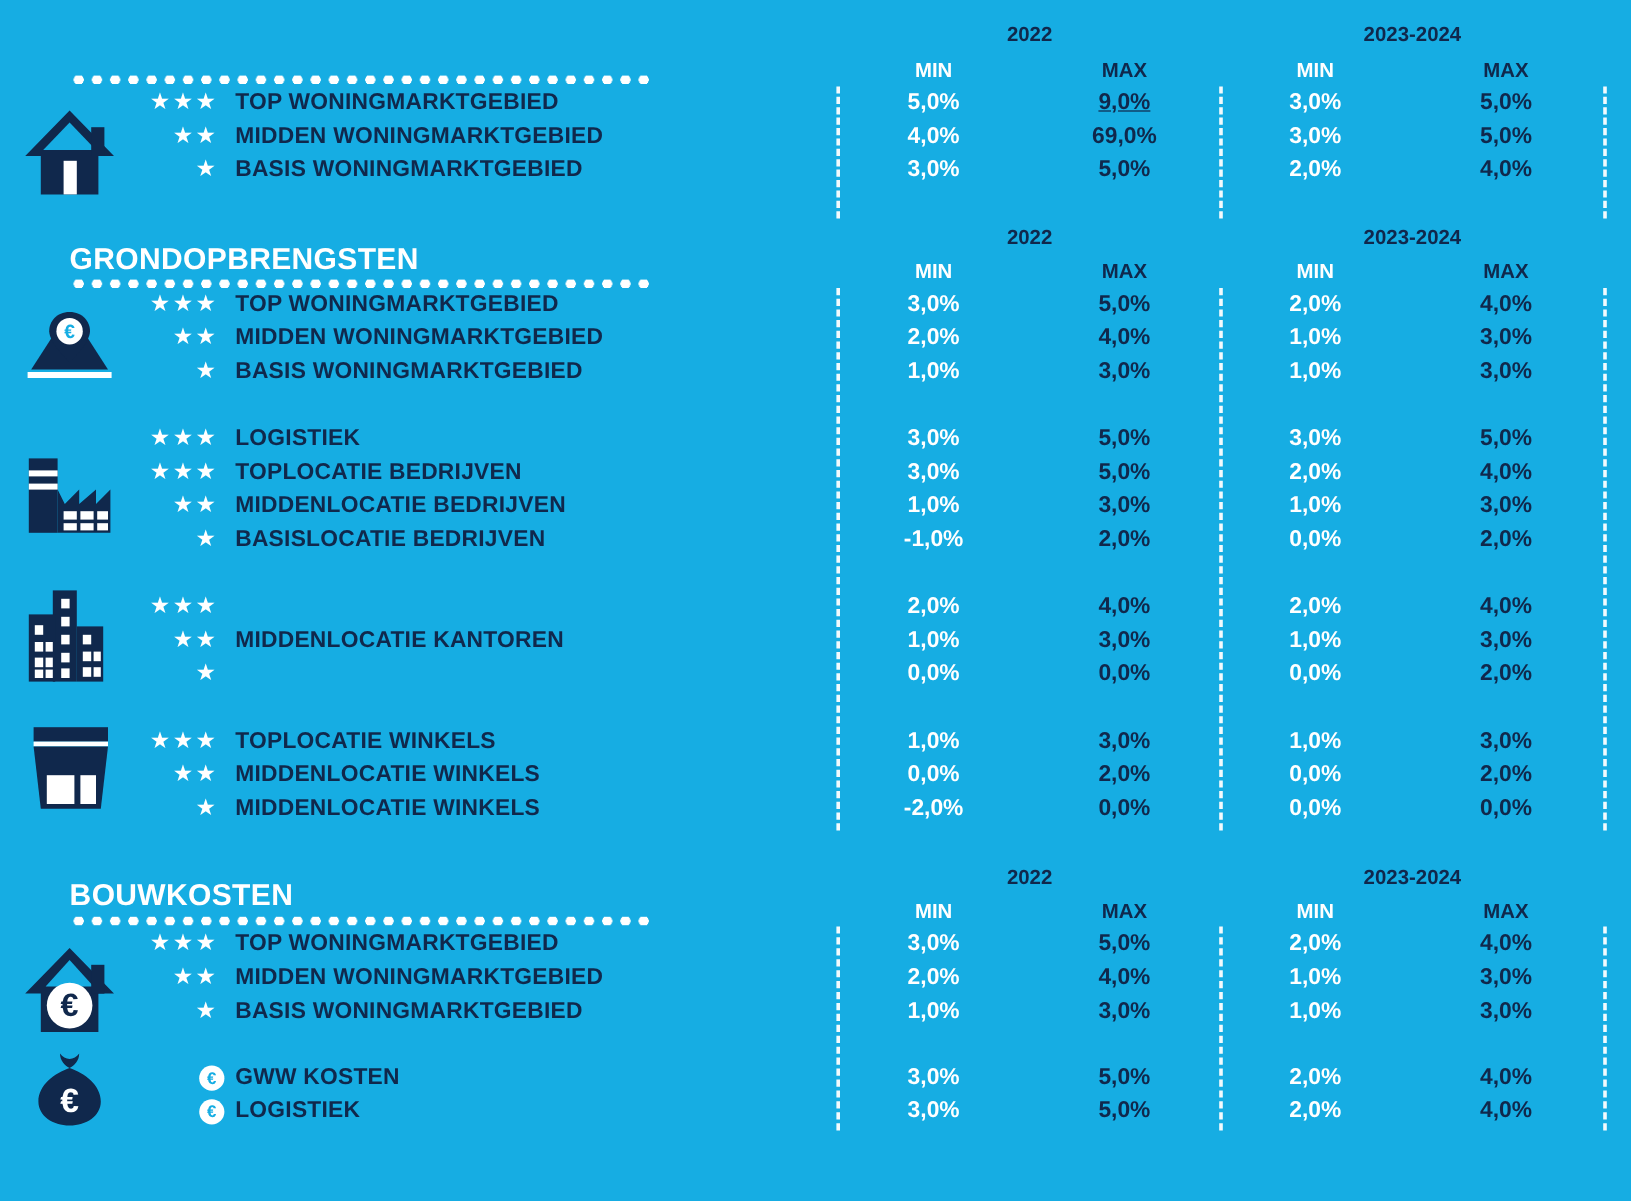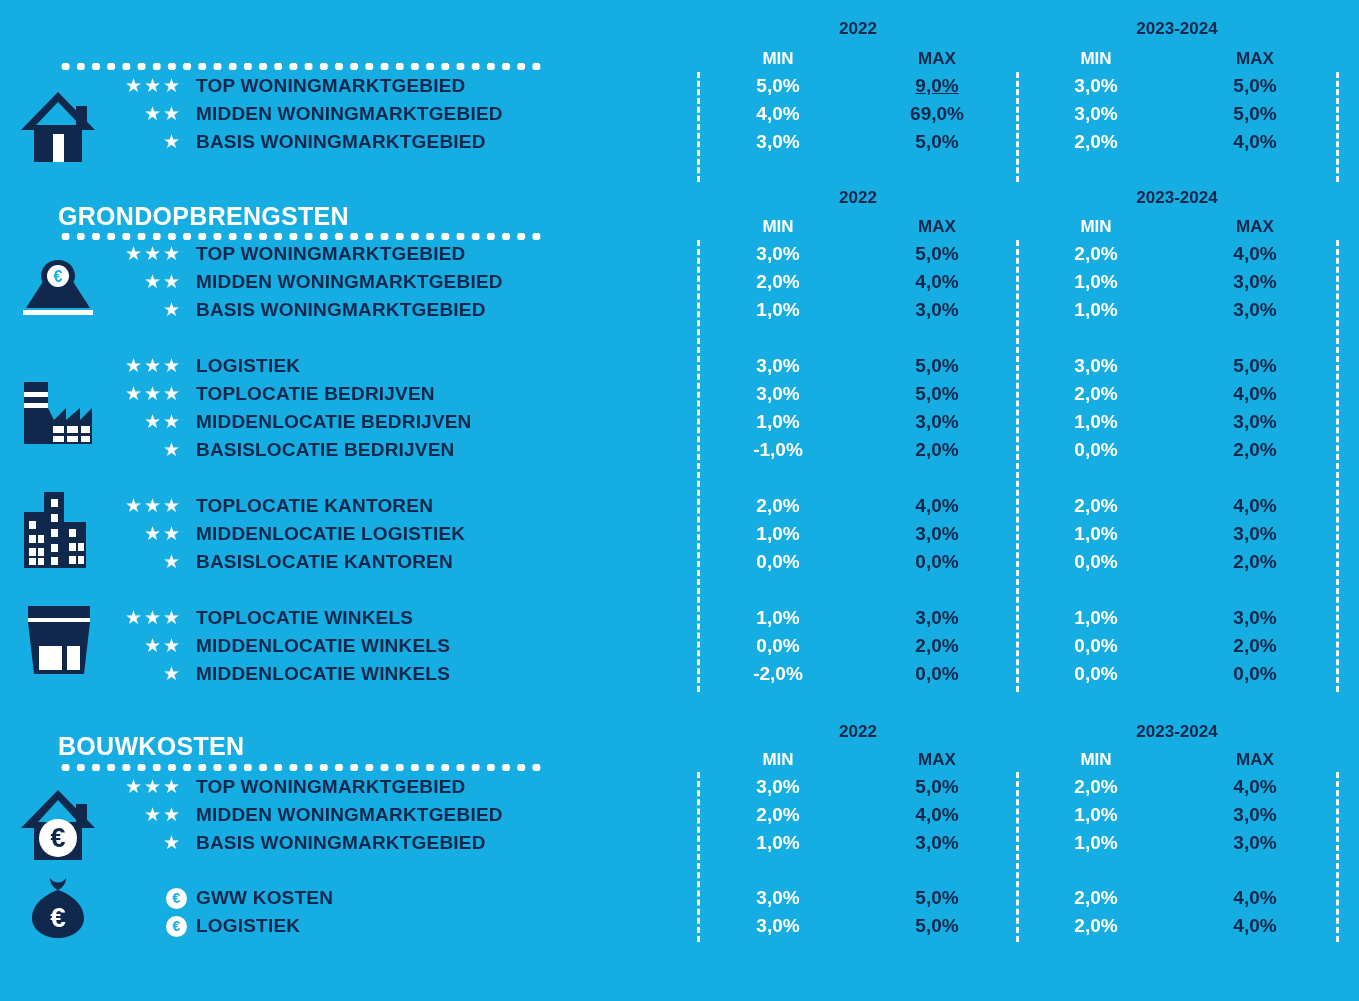--- a/index.html
+++ b/index.html
@@ -248,37 +248,35 @@
       <rect class="wht" x="47" y="39" width="7" height="8"></rect>
       <rect class="wht" x="47" y="53" width="7" height="8"></rect>
       <rect class="wht" x="47" y="66" width="7" height="8"></rect>
       <rect class="wht" x="56" y="53" width="6" height="8"></rect>
       <rect class="wht" x="56" y="66" width="6" height="8"></rect>
     </svg>
   </span>
 
   <div class="row" style="top:492px;">
     <div class="starwrap" style="left:60px;width:122px;">★★★</div>
-    <div class="lbl">TOPLOCATIE KANTOREN</div>
     <div class="val min" style="left:723px;">2,0%</div>
     <div class="val max" style="left:882px;">4,0%</div>
     <div class="val min" style="left:1041px;">2,0%</div>
     <div class="val max" style="left:1200px;">4,0%</div>
   </div>
   <div class="row" style="top:520px;">
     <div class="starwrap" style="left:60px;width:122px;">★★</div>
-    <div class="lbl">MIDDENLOCATIE LOGISTIEK</div>
+    <div class="lbl">MIDDENLOCATIE KANTOREN</div>
     <div class="val min" style="left:723px;">1,0%</div>
     <div class="val max" style="left:882px;">3,0%</div>
     <div class="val min" style="left:1041px;">1,0%</div>
     <div class="val max" style="left:1200px;">3,0%</div>
   </div>
   <div class="row" style="top:548px;">
     <div class="starwrap" style="left:60px;width:122px;">★</div>
-    <div class="lbl">BASISLOCATIE KANTOREN</div>
     <div class="val min" style="left:723px;">0,0%</div>
     <div class="val max" style="left:882px;">0,0%</div>
     <div class="val min" style="left:1041px;">0,0%</div>
     <div class="val max" style="left:1200px;">2,0%</div>
   </div>
 
   <span class="icon" style="left:24px;top:604px;">
     <svg width="70" height="72" viewBox="0 0 70 72">
       <rect class="navy" x="4" y="2" width="62" height="12"></rect>
       <rect class="wht" x="4" y="14" width="62" height="4"></rect>

